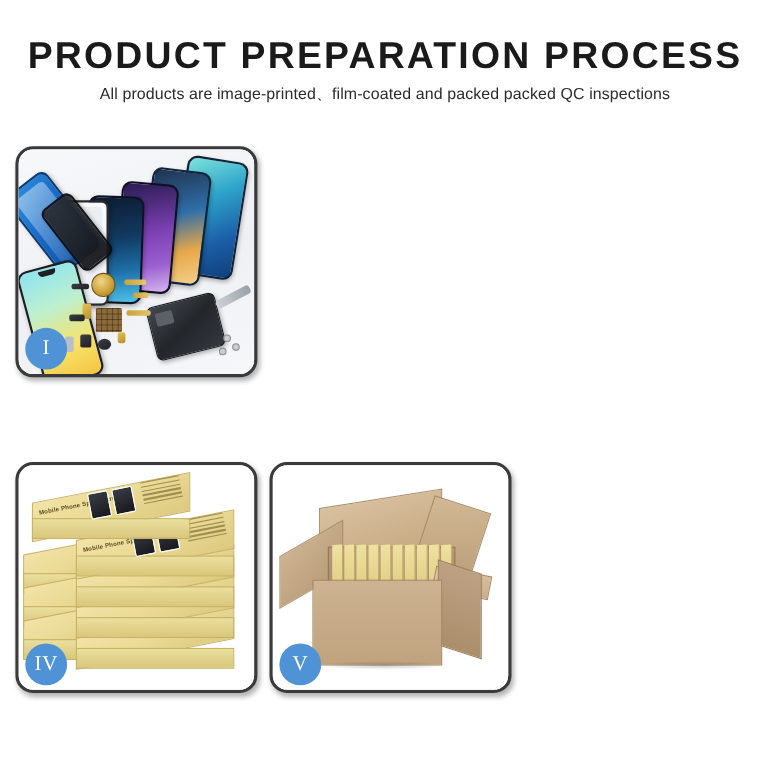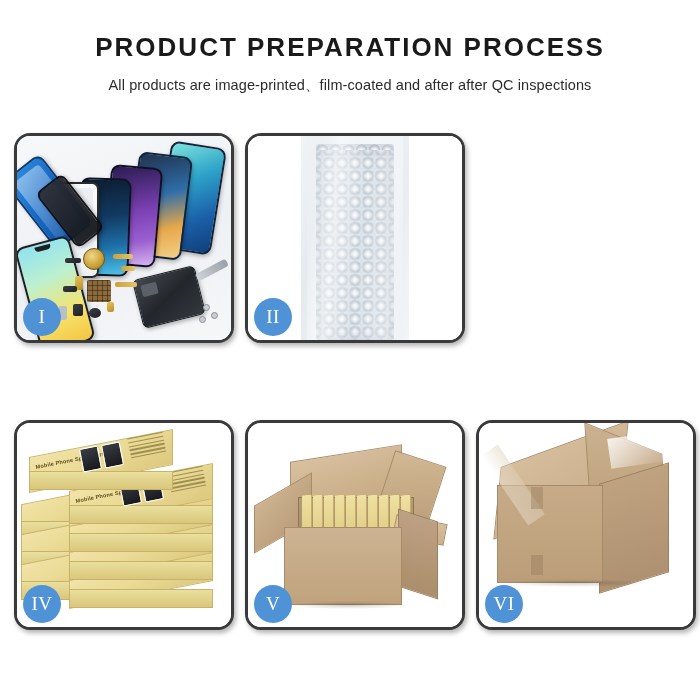--- a/index.html
+++ b/index.html
@@ -6,21 +6,21 @@
   body{
     width:700px;height:700px;background:#ffffff;
     font-family:"Liberation Sans", sans-serif;
     overflow:hidden;position:relative;
   }
   .page{position:relative;width:700px;height:700px;}
 
   
   .title{
     position:absolute;left:0;top:32px;width:700px;text-align:center;
-    font-size:26px;letter-spacing:2.0px;font-weight:700;color:#1a1a1a;
+    font-size:34px;letter-spacing:2.0px;font-weight:700;color:#1a1a1a;
     font-family:"Liberation Sans", sans-serif;white-space:nowrap;
   }
   .subtitle{
     position:absolute;left:0;top:76px;width:700px;text-align:center;
     font-size:14.5px;color:#2b2b2b;font-weight:400;letter-spacing:.1px;
     white-space:nowrap;
   }
 
   
   .grid{position:absolute;left:0;top:0;width:700px;height:700px;}
@@ -199,21 +199,21 @@
     background:linear-gradient(140deg,rgba(255,255,255,.85),rgba(255,255,255,0));transform:rotate(-8deg);}
   .s-shadow{position:absolute;left:22px;top:156px;width:150px;height:8px;
     background:radial-gradient(ellipse at 50% 50%,rgba(0,0,0,.18),rgba(0,0,0,0) 70%);}
 </style>
 </head>
 <body>
 
 <div class="page">
 
   <div class="title">PRODUCT PREPARATION PROCESS</div>
-  <div class="subtitle">All products are image-printed、film-coated and after after QC inspections</div>
+  <div class="subtitle">All products are image-printed、film-coated and packed packed QC inspections</div>
 
   <div class="grid">
 
     <div class="panel c0 r0">
       <div class="clip">
         <div class="p1bg"></div>
 
         <div class="phone ph-e"></div>
         <div class="phone ph-d"></div>
         <div class="phone ph-c"></div>
@@ -239,30 +239,20 @@
         <div class="part" style="left:42px;top:170px;width:8px;height:14px;background:#b9bfc7;"></div>
         <div class="part dark" style="left:46px;top:150px;width:14px;height:6px;"></div>
         <div class="tweezer"></div>
         <div class="screw" style="left:186px;top:168px;"></div>
         <div class="screw" style="left:194px;top:176px;"></div>
         <div class="screw" style="left:182px;top:180px;"></div>
       </div>
       <div class="badge">I</div>
     </div>
 
-    <div class="panel c1 r0">
-      <div class="clip">
-        <div class="bw-bg"></div>
-        <div class="bw-sheet"></div>
-        <div class="bw-inner"></div>
-        <div class="bw-inner alt"></div>
-        <div class="bw-gloss"></div>
-      </div>
-      <div class="badge">II</div>
-    </div>
 
 
     <div class="panel c0 r1">
       <div class="clip">
         <div class="stack">
 
           <div class="sbox" style="left:8px;top:58px;width:92px;height:30px;">
             <div class="top"></div>
             <div class="front" style="top:26px;"></div>
           </div>
@@ -343,29 +333,15 @@
           <div class="v-bar" style="left:101px;"></div>
         </div>
         <div class="v-flap-fr"></div>
         <div class="v-side"></div>
         <div class="v-body"></div>
         <div class="v-shadow"></div>
       </div>
       <div class="badge">V</div>
     </div>
 
-    <div class="panel c2 r1">
-      <div class="clip">
-        <div class="s-top"></div>
-        <div class="s-top2"></div>
-        <div class="s-side"></div>
-        <div class="s-front"></div>
-        <div class="s-tape"></div>
-        <div class="s-tape2"></div>
-        <div class="s-tape3"></div>
-        <div class="s-gloss"></div>
-        <div class="s-shadow"></div>
-      </div>
-      <div class="badge">VI</div>
-    </div>
 
   </div>
 </div>
 
 </body></html>

